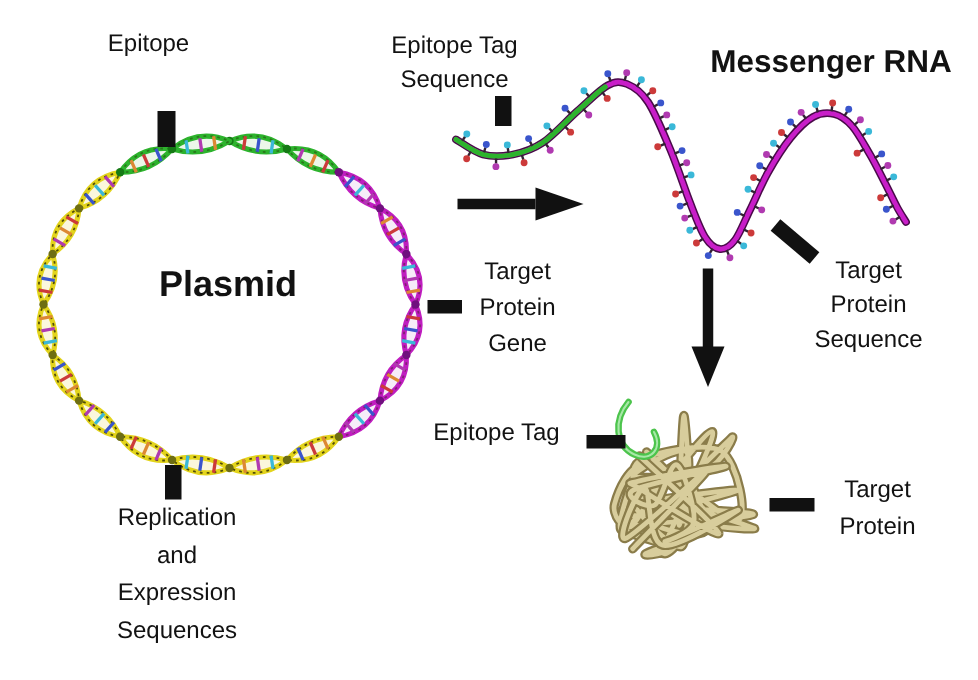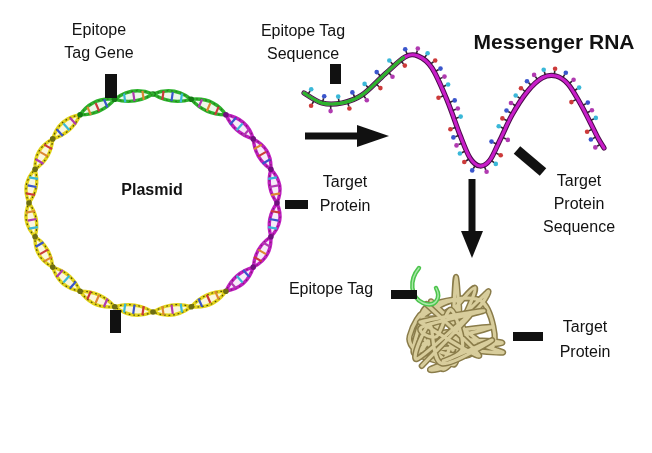--- a/index.html
+++ b/index.html
@@ -9,21 +9,21 @@
   }
   .stage svg{position:absolute;left:0;top:0;}
   .lbl{
     position:absolute;transform:translateX(-50%);text-align:center;
     color:#121212;font-size:16px;line-height:23px;white-space:nowrap;
   }
   .lh22{line-height:22px}
   .lh24{line-height:24px}
   .lh25{line-height:25px}
   .title{font-size:21px;font-weight:bold;line-height:22px}
-  .pv{font-size:16px;font-weight:bold;line-height:25px}
+  .pv{font-size:24px;font-weight:bold;line-height:25px}
   .ink{fill:#111111}
   .ink-line{stroke:#111111}
 </style>
 </head>
 <body>
 
 <div class="stage">
 
   <svg id="diagram-svg" width="652" height="453" viewBox="0 0 652 453">
 
@@ -294,48 +294,54 @@
 
       <g>
         <line class="ink-line" x1="472" y1="179" x2="472" y2="232" stroke-width="7"></line>
         <polygon class="ink" points="461,231 483,231 472,258"></polygon>
       </g>
     </g>
     </svg>
 
   <div class="lbl" style="left:99px;top:18px">
     <div>Epitope</div>
-    <div>Tag Gene</div>
   </div>
 
   <div class="lbl" style="left:303px;top:19px">
     <div>Epitope Tag</div>
     <div>Sequence</div>
   </div>
 
   <div class="lbl title" style="left:554px;top:31px">Messenger RNA</div>
 
   <div class="lbl pv" style="left:152px;top:177px">
     <div>Plasmid</div>
   </div>
 
   <div class="lbl lh24" style="left:345px;top:170px">
     <div>Target</div>
     <div>Protein</div>
+    <div>Gene</div>
   </div>
 
   <div class="lbl" style="left:579px;top:169px">
     <div>Target</div>
     <div>Protein</div>
     <div>Sequence</div>
   </div>
 
   <div class="lbl lh22" style="left:331px;top:278px">
     <div>Epitope Tag</div>
   </div>
 
   <div class="lbl lh25" style="left:585px;top:314px">
     <div>Target</div>
     <div>Protein</div>
   </div>
 
+  <div class="lbl lh25" style="left:118px;top:333px">
+    <div>Replication</div>
+    <div>and</div>
+    <div>Expression</div>
+    <div>Sequences</div>
+  </div>
 
 </div>
 
 </body></html>

